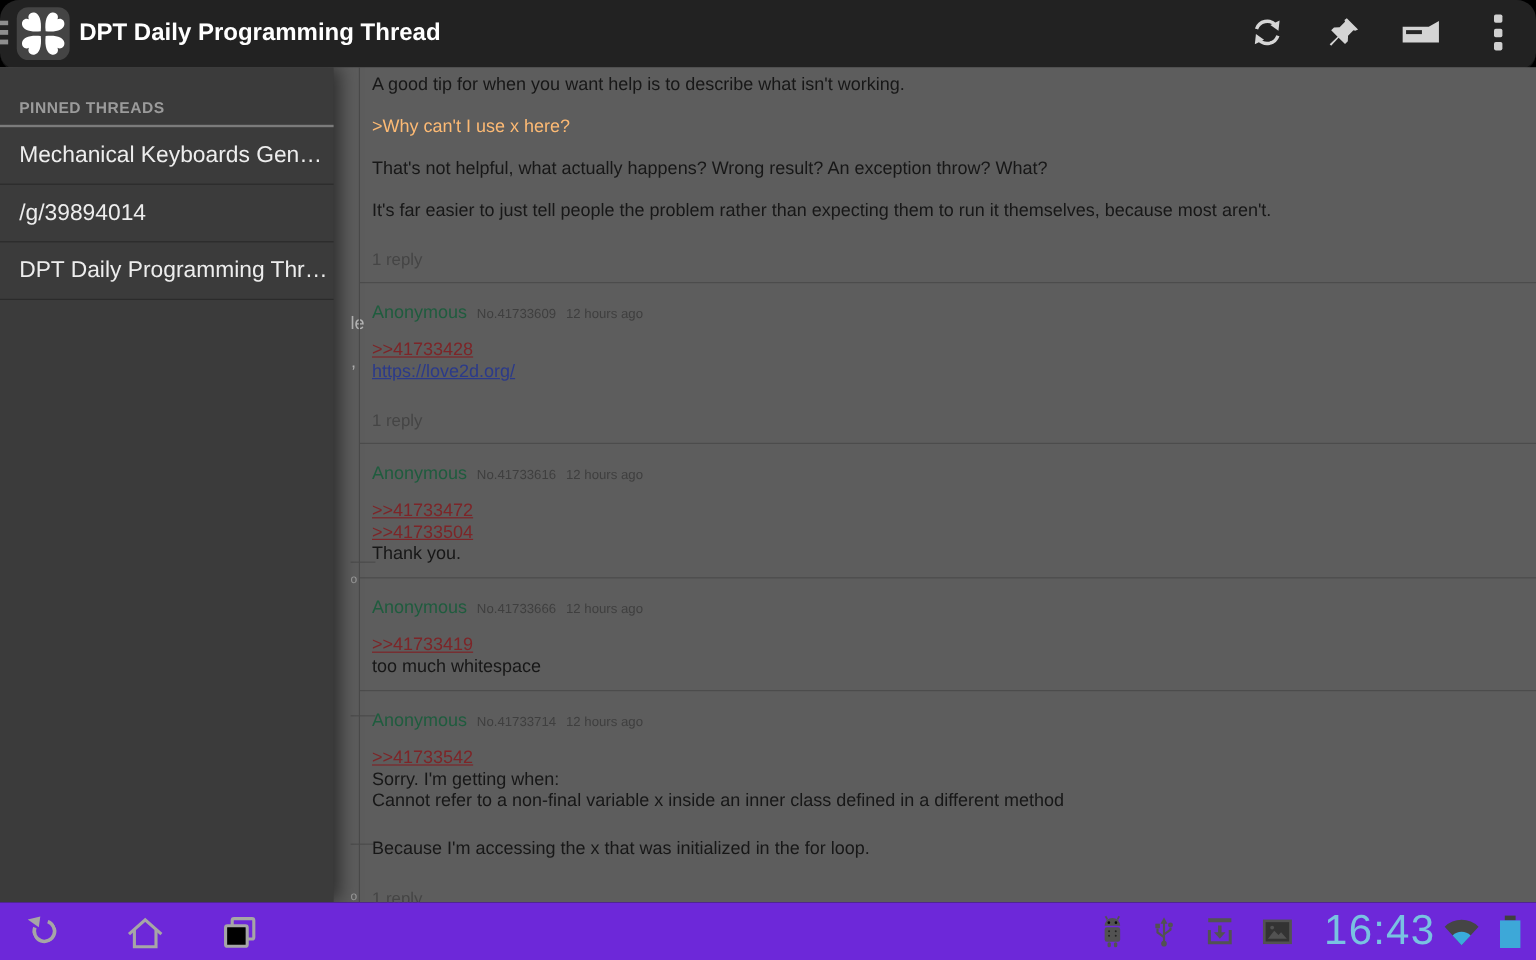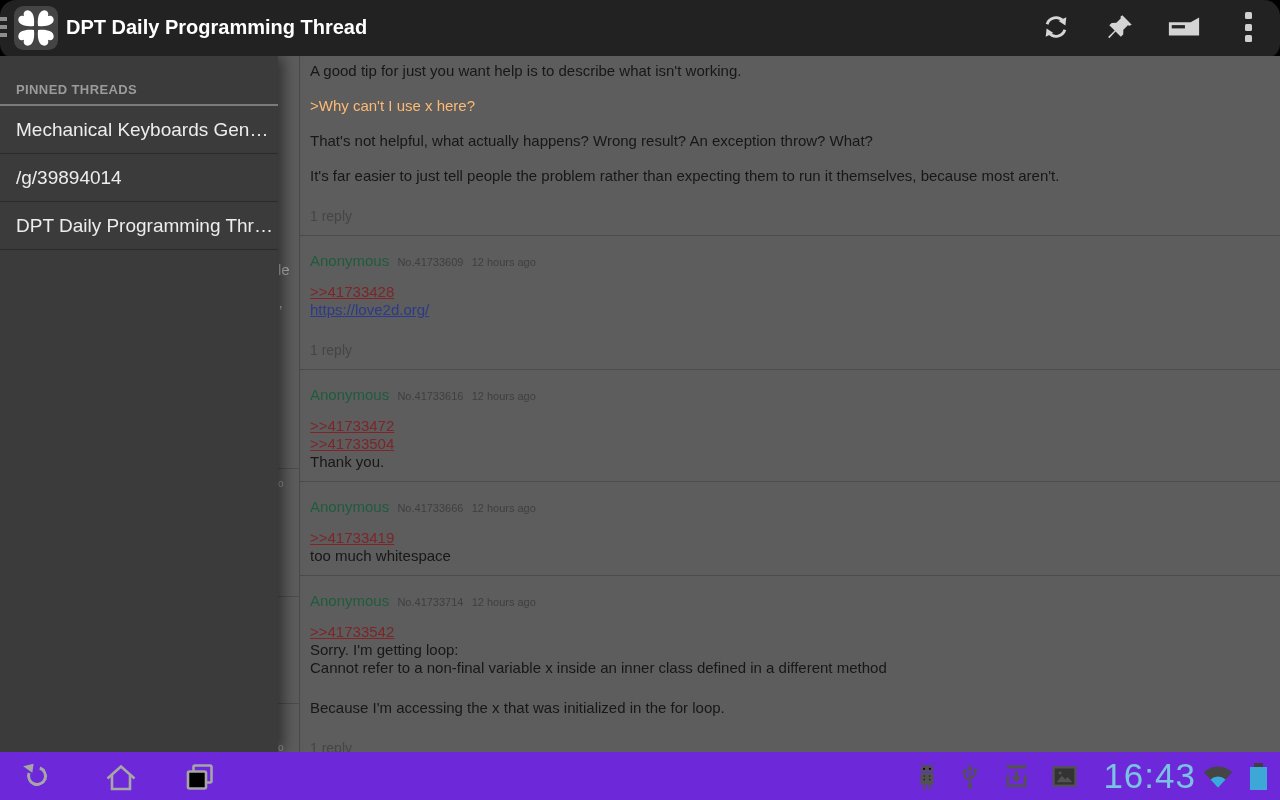--- a/index.html
+++ b/index.html
@@ -38,21 +38,21 @@
   .para{margin:0 0 17px 0;line-height:18px;}
   .para:last-of-type{margin-bottom:0;}
   .pline{line-height:18px;}
   .gap-top{margin-top:22px;}
   .greentext{color:#fdba74;}
   .quotelink{color:#7d2528;text-decoration:underline;cursor:pointer;}
   .extlink{color:#2b3a8a;text-decoration:underline;cursor:pointer;}
   .replies{margin-top:22px;font-size:14px;color:#454545;line-height:18px;cursor:pointer;}
 
   
-  .strip{position:absolute;left:278px;width:21px;top:0;bottom:0;overflow:hidden;}
+  .strip{position:absolute;left:292px;width:21px;top:0;bottom:0;overflow:hidden;}
   .strip-divider{position:absolute;left:0;width:21px;height:1px;background:#4c4c4c;}
   .frag{position:absolute;color:#b5b5b5;font-size:15px;line-height:15px;}
   .frag.small{font-size:10px;color:#9a9a9a;}
 
   
   .drawer{position:absolute;left:0;top:0;bottom:0;width:278px;background:#3b3b3b;
           box-shadow:5px 0 14px rgba(0,0,0,0.5);}
   .drawer-header{height:50px;display:flex;align-items:flex-end;padding:0 0 7px 16px;
                  font-size:13px;font-weight:bold;letter-spacing:0.4px;color:#9b9b9b;
                  border-bottom:2px solid #7b7b7b;}
@@ -141,21 +141,21 @@
       <div class="strip-divider" style="top:412px;"></div>
       <span class="frag small" style="top:420px;left:0;">o</span>
       <div class="strip-divider" style="top:540px;"></div>
       <div class="strip-divider" style="top:647px;"></div>
       <span class="frag small" style="top:684px;left:0;">o</span>
     </div>
 
     <main class="posts">
 
       <article class="post clipped">
-        <p class="para">A good tip for just you want help is to describe what isn't working.</p>
+        <p class="para">A good tip for when you want help is to describe what isn't working.</p>
         <p class="para greentext">&gt;Why can't I use x here?</p>
         <p class="para">That's not helpful, what actually happens? Wrong result? An exception throw? What?</p>
         <p class="para">It's far easier to just tell people the problem rather than expecting them to run it themselves, because most aren't.</p>
         <div class="replies">1 reply</div>
       </article>
 
       <article class="post">
         <div class="post-header">
           <span class="pname">Anonymous</span>
           <span class="pmeta">No.41733609</span>
@@ -187,21 +187,21 @@
         <div class="pline">too much whitespace</div>
       </article>
 
       <article class="post">
         <div class="post-header">
           <span class="pname">Anonymous</span>
           <span class="pmeta">No.41733714</span>
           <span class="pmeta">12 hours ago</span>
         </div>
         <div class="pline"><a class="quotelink">&gt;&gt;41733542</a></div>
-        <div class="pline">Sorry. I'm getting loop:</div>
+        <div class="pline">Sorry. I'm getting when:</div>
         <div class="pline">Cannot refer to a non-final variable x inside an inner class defined in a different method</div>
         <div class="pline gap-top">Because I'm accessing the x that was initialized in the for loop.</div>
         <div class="replies">1 reply</div>
       </article>
 
     </main>
 
     <aside class="drawer">
       <div class="drawer-header">PINNED THREADS</div>
       <div class="drawer-item">Mechanical Keyboards Gen…</div>

